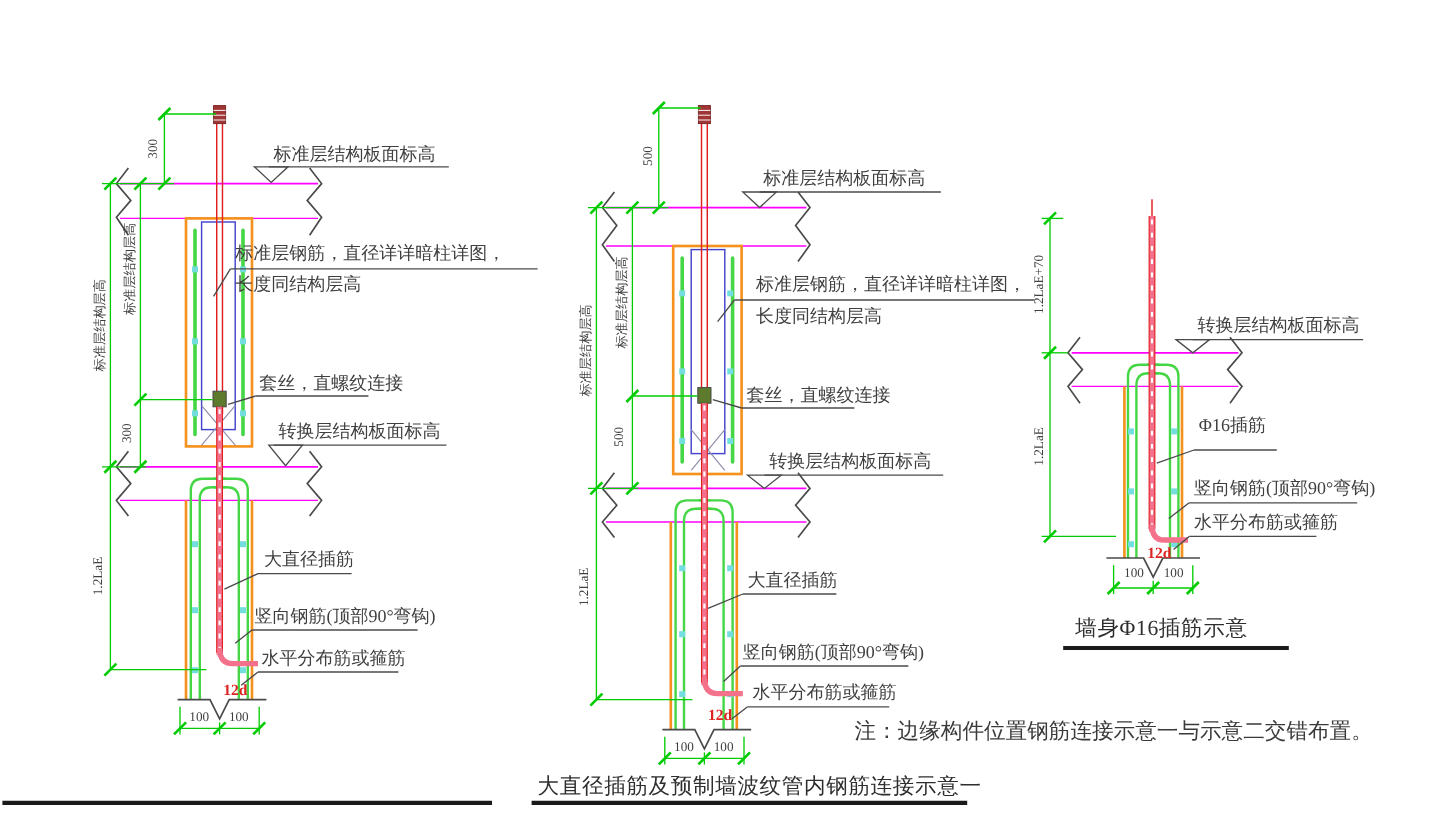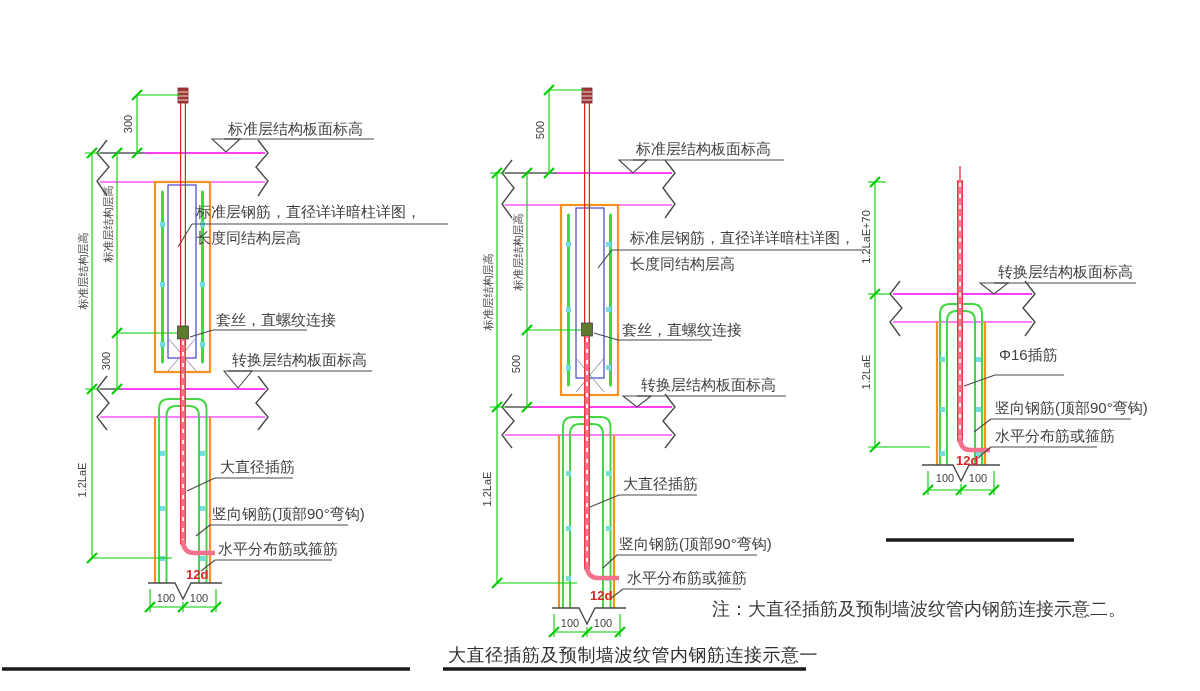--- a/index.html
+++ b/index.html
@@ -1,17 +1,17 @@
 <!DOCTYPE html>
 <html><head>
 <meta charset="utf-8">
 <style>
   html,body{margin:0;padding:0;background:#ffffff;}
   #canvas{position:relative;width:1200px;height:691px;background:#ffffff;overflow:hidden;
-          font-family:Liberation Sans, sans-serif;}
+          font-family:Liberation Serif, serif;}
   #drawing{position:absolute;left:0;top:0;z-index:1;}
   .lbl{position:absolute;white-space:nowrap;font-size:15px;color:#3f3f3f;line-height:1.1;z-index:2;}
   .dimtxt{position:absolute;white-space:nowrap;font-size:11px;color:#3f3f3f;z-index:2;}
   .rot{transform:translate(-50%,-50%) rotate(-90deg);}
   .num{position:absolute;white-space:nowrap;font-size:11px;color:#3f3f3f;z-index:2;transform:translate(-50%,0);}
   .hook12d{position:absolute;white-space:nowrap;font-size:13px;color:#d22;font-weight:bold;z-index:2;}
   .title{position:absolute;white-space:nowrap;font-size:18px;color:#2e2e2e;z-index:2;letter-spacing:0.5px;}
   .note{position:absolute;white-space:nowrap;font-size:18px;color:#3a3a3a;z-index:2;}
 </style>
 </head>
@@ -339,16 +339,17 @@
 
 <div class="lbl" style="left:998px;top:264px">转换层结构板面标高</div>
 <div class="lbl" style="left:999px;top:347px">Φ16插筋</div>
 <div class="lbl" style="left:995px;top:400px">竖向钢筋(顶部90°弯钩)</div>
 <div class="lbl" style="left:995px;top:428px">水平分布筋或箍筋</div>
 <div class="dimtxt rot" style="left:866px;top:237px">1.2LaE+70</div>
 <div class="dimtxt rot" style="left:866px;top:372px">1.2LaE</div>
 <div class="num" style="left:945px;top:472px">100</div>
 <div class="num" style="left:978px;top:472px">100</div>
 <div class="hook12d" style="left:956px;top:453px">12d</div>
-
-<div class="note" style="left:712px;top:597px">注：大直径插筋及预制墙波纹管内钢筋连接示意二。</div>
+<div class="title" style="left:896px;top:511px">墙身Φ16插筋示意</div>
+
+<div class="note" style="left:712px;top:597px">注：边缘构件位置钢筋连接示意一与示意二交错布置。</div>
 
 </div>
 
 </body></html>

